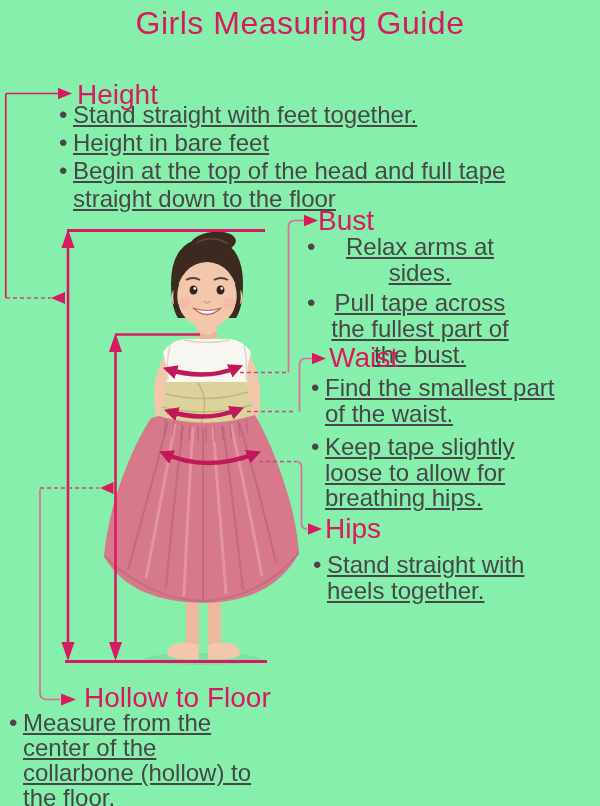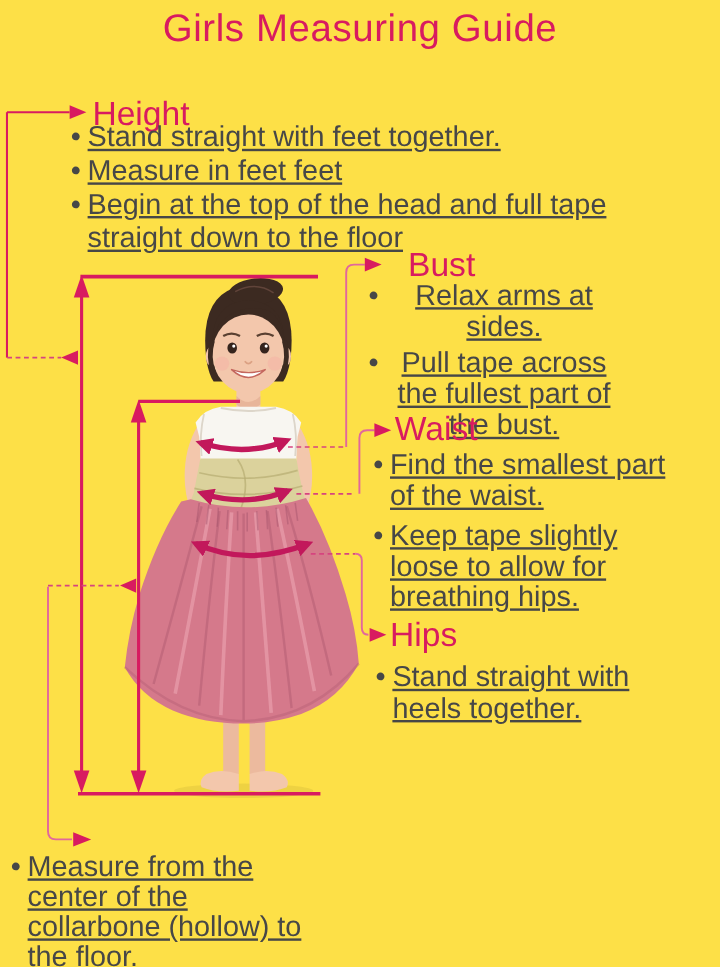--- a/index.html
+++ b/index.html
@@ -1,31 +1,31 @@
 <!DOCTYPE html>
 <html style="--accent: #d81b60; --connector: #e2679c; --dash: #d6447f; --ribbon: #c2185b; --text: #474747; --skin: #f3c7ac; --hair: #3c2a21; --bodice: #f8f6f1; --sash: #dbd29c; --skirt: #d5798b;"><head>
 <meta charset="utf-8">
 <style>
   html,body{margin:0;padding:0;background:#fff;}
   .page{
-    position:relative;width:600px;height:806px;background:#fde047;overflow:hidden;
+    position:relative;width:600px;height:806px;background:#86efac;overflow:hidden;
     font-family:"Liberation Sans",sans-serif;
   }
   .diagram-svg{position:absolute;left:0;top:0;width:600px;height:806px;}
 
   .page-title{
     position:absolute;left:0;top:5px;width:100%;margin:0;text-align:center;
     font-size:32px;font-weight:400;color:var(--accent,#d81b60);letter-spacing:0.5px;
   }
   .meas-label{
     position:absolute;margin:0;font-size:28px;font-weight:400;color:var(--accent,#d81b60);
     white-space:nowrap;
   }
   .lbl-height{left:77px;top:79px;}
-  .lbl-bust{left:340px;top:205px;}
+  .lbl-bust{left:318px;top:205px;}
   .lbl-waist{left:329px;top:342px;text-align:center;}
   .lbl-hips{left:325px;top:513px;}
   .lbl-hollow{left:84px;top:682px;}
 
   .bullets{position:absolute;margin:0;padding:0;list-style:none;
     color:var(--text,#474747);font-size:24px;text-decoration:underline;}
   .bullets li{position:relative;padding-left:14px;}
   .bullets li::before{content:"\2022";position:absolute;left:0;top:0;}
   .b-height{left:59px;top:101px;width:478px;line-height:28px;}
   .b-bust{left:307px;top:234px;width:212px;line-height:26px;}
@@ -187,38 +187,39 @@
       <path class="ribbon" d="M168 411 Q205 423 240 409" marker-start="url(#arr)" marker-end="url(#arr)"></path>
     </g>
     <g>
       <path class="ribbon" d="M163 453 Q207 473 257 453" marker-start="url(#arr)" marker-end="url(#arr)"></path>
     </g>
   </svg>
 
   <div class="meas-label lbl-height">Height</div>
   <ul class="bullets b-height">
     <li>Stand straight with feet together.</li>
-    <li>Measure in feet feet</li>
+    <li>Height in bare feet</li>
     <li>Begin at the top of the head and full tape straight down to the floor</li>
   </ul>
 
   <div class="meas-label lbl-bust">Bust</div>
   <ul class="bullets b-bust">
     <li>Relax arms at sides.</li>
     <li>Pull tape across the fullest part of the bust.</li>
   </ul>
 
   <div class="meas-label lbl-waist">Waist</div>
   <ul class="bullets b-waist">
     <li>Find the smallest part of the waist.</li>
     <li>Keep tape slightly loose to allow for breathing hips.</li>
   </ul>
 
   <div class="meas-label lbl-hips">Hips</div>
   <ul class="bullets b-hips-a">
     <li>Stand straight with heels together.</li>
   </ul>
 
+  <div class="meas-label lbl-hollow">Hollow to Floor</div>
   <ul class="bullets b-hollow">
     <li>Measure from the center of the collarbone (hollow) to the floor.</li>
   </ul>
 
 </div>
 
 </body></html>

